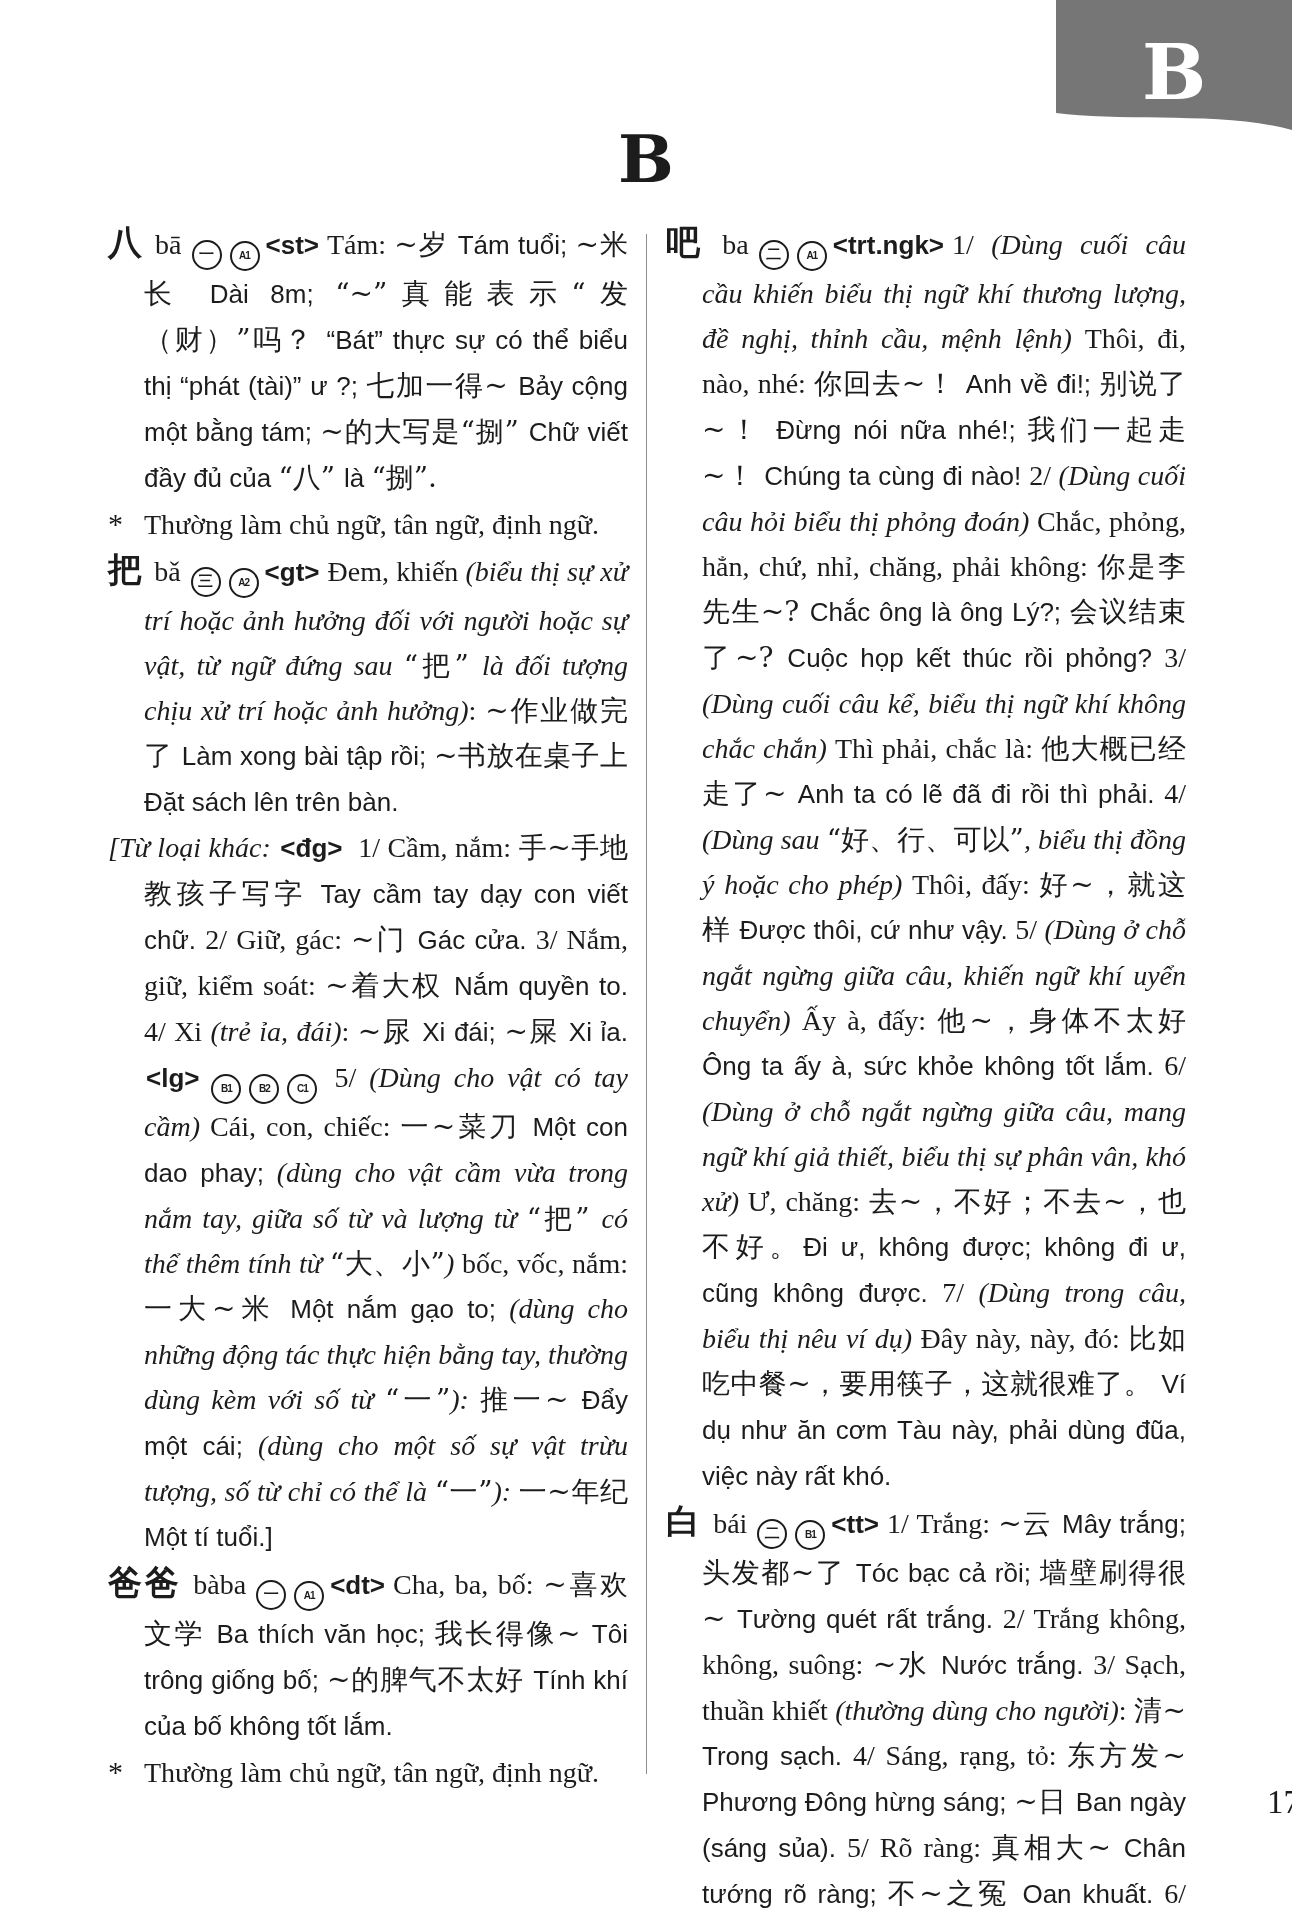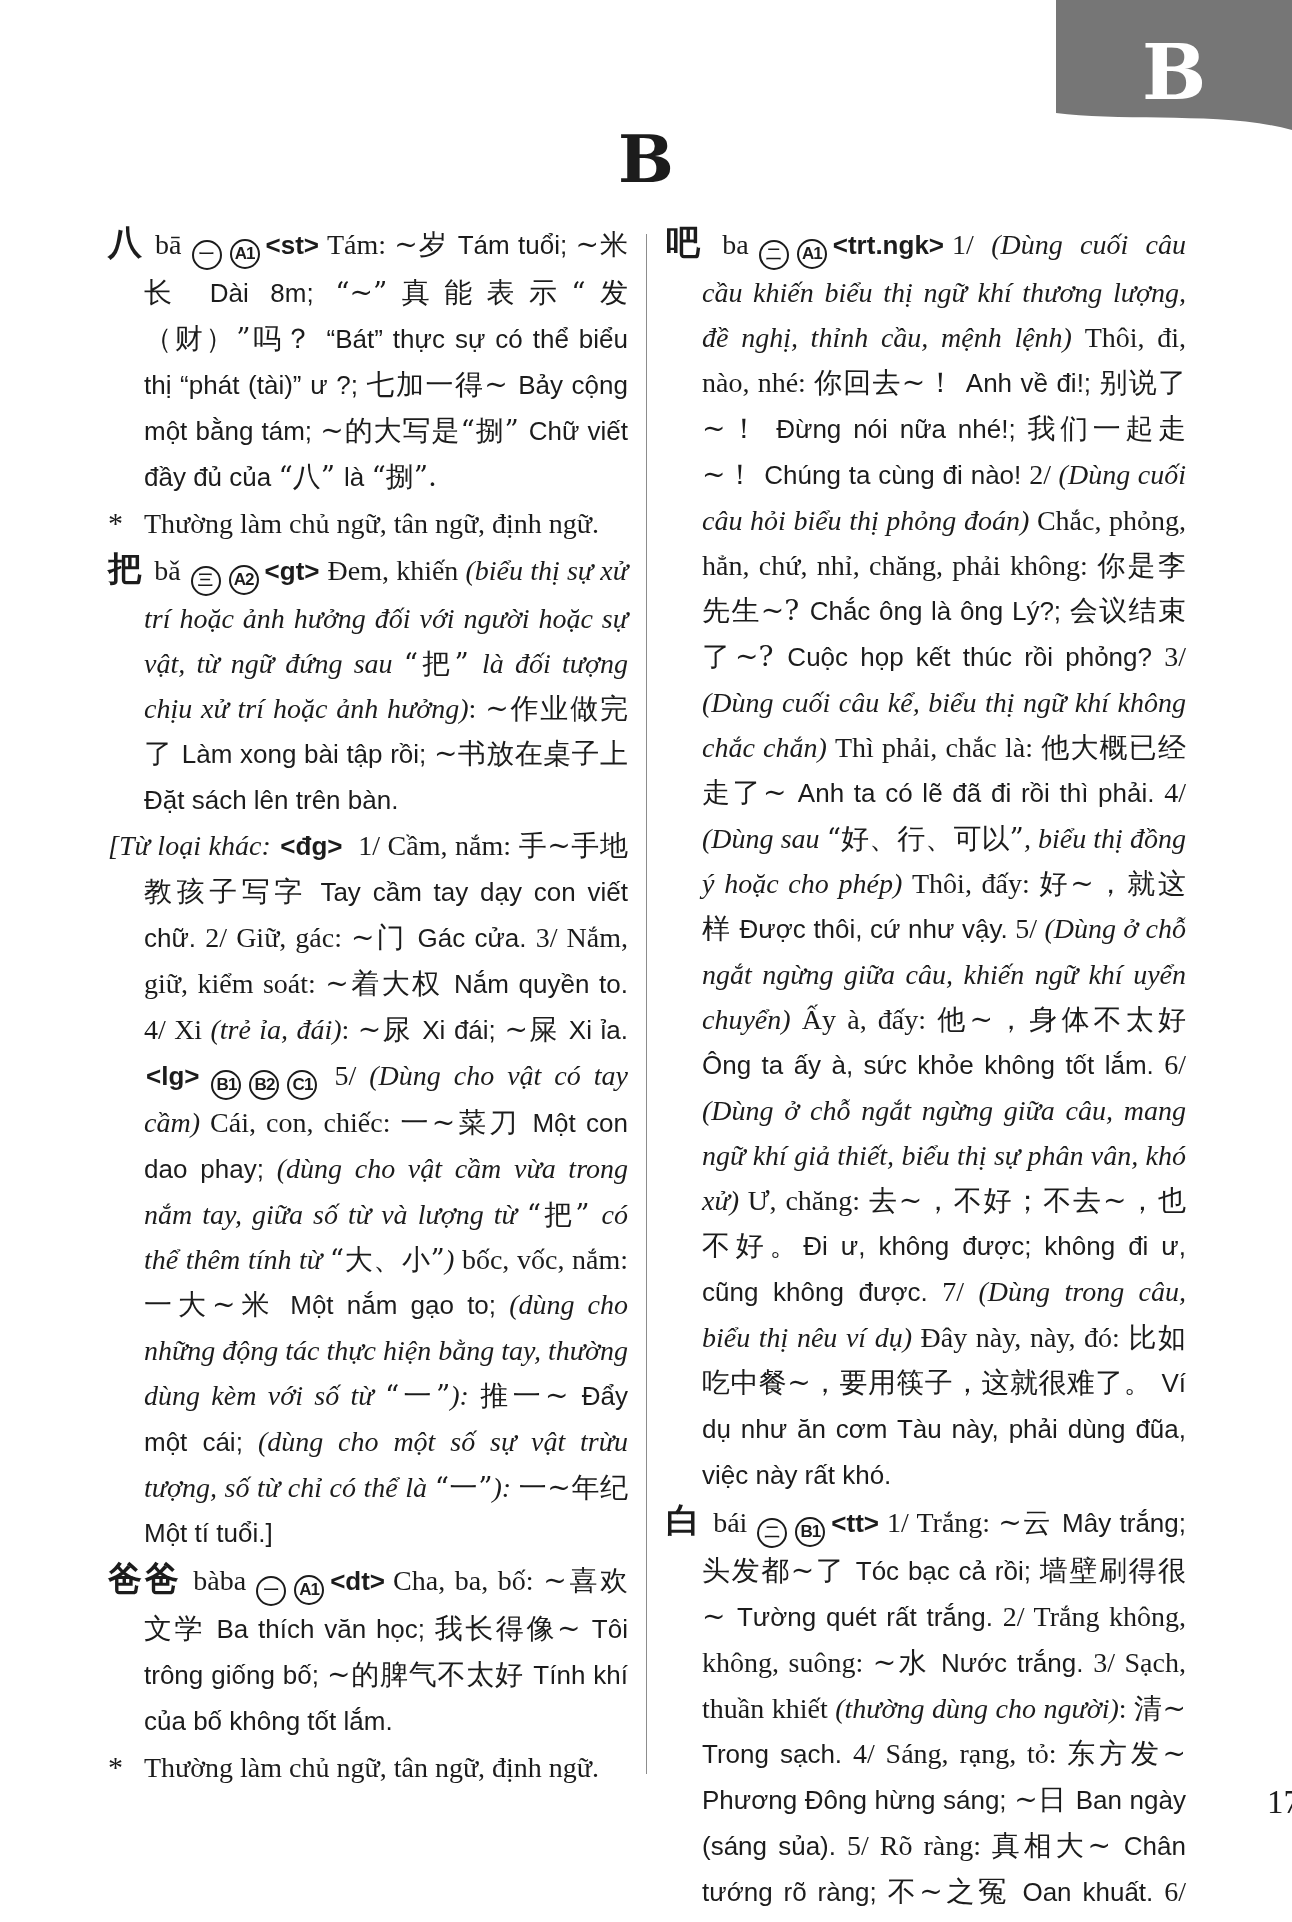--- a/index.html
+++ b/index.html
@@ -18,21 +18,21 @@
   .pinyin{margin-right:6px;}
   .zh{font-family:"DejaVu Serif","Liberation Serif",serif;}
   .sv{}
   .vs{font-family:"Liberation Sans","DejaVu Sans",sans-serif;font-size:26px;}
   .it{font-style:italic;}
   .tag{font-family:"Liberation Sans","DejaVu Sans",sans-serif;font-weight:bold;
        font-size:26px;margin:0 8px 0 2px;}
   .badge{display:inline-block;box-sizing:border-box;width:30px;height:30px;line-height:25px;
          border:2px solid #1c1c1c;border-radius:50%;text-align:center;
          font-family:"Liberation Sans","DejaVu Sans",sans-serif;font-weight:bold;
-         font-size:17px;letter-spacing:-1px;vertical-align:-5px;margin:0 4px;text-indent:0;}
+         font-size:10px;letter-spacing:-1px;vertical-align:-5px;margin:0 4px;text-indent:0;}
   .badge.freq{font-family:"DejaVu Serif","Liberation Serif",serif;font-size:15px;letter-spacing:0;}
   .star{display:inline-block;width:36px;text-indent:0;font-size:30px;}
   .page-number{position:absolute;top:1784px;left:8px;width:100%;text-align:right;font-size:33px;}
 </style>
 </head>
 <body>
 
 <div class="page">
 
   <svg class="tab" width="236" height="134" viewBox="0 0 236 134">

